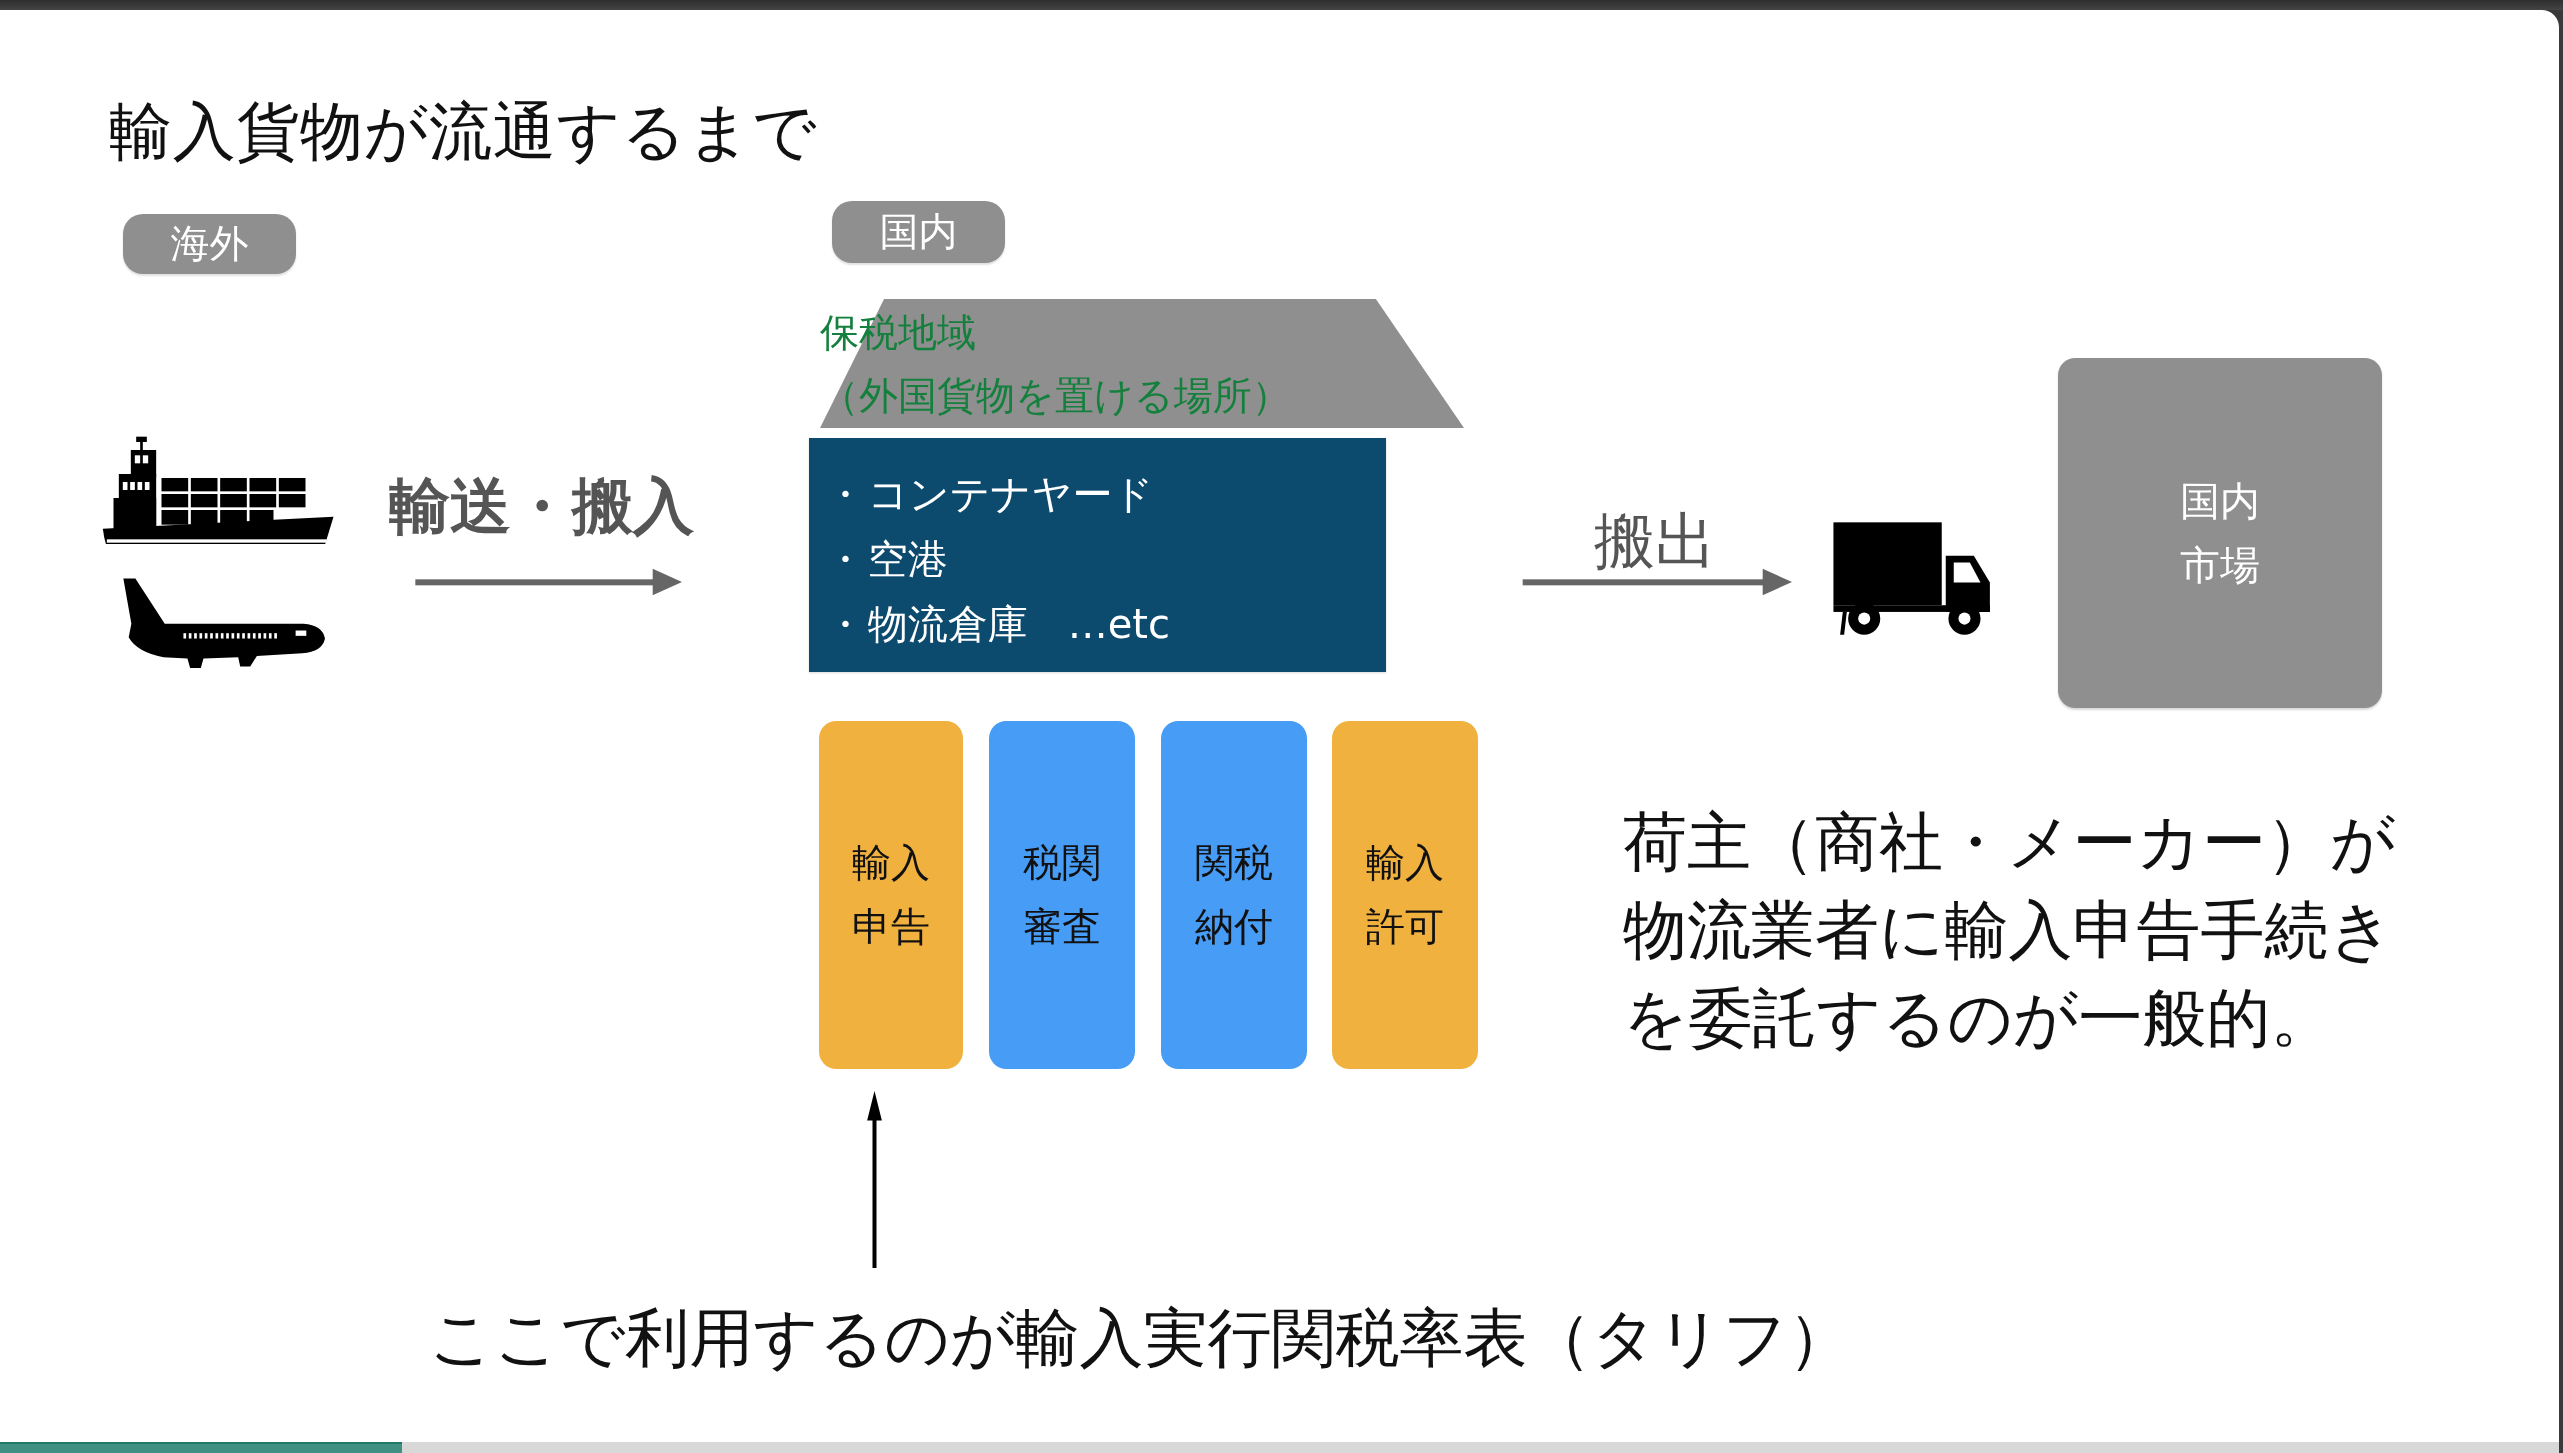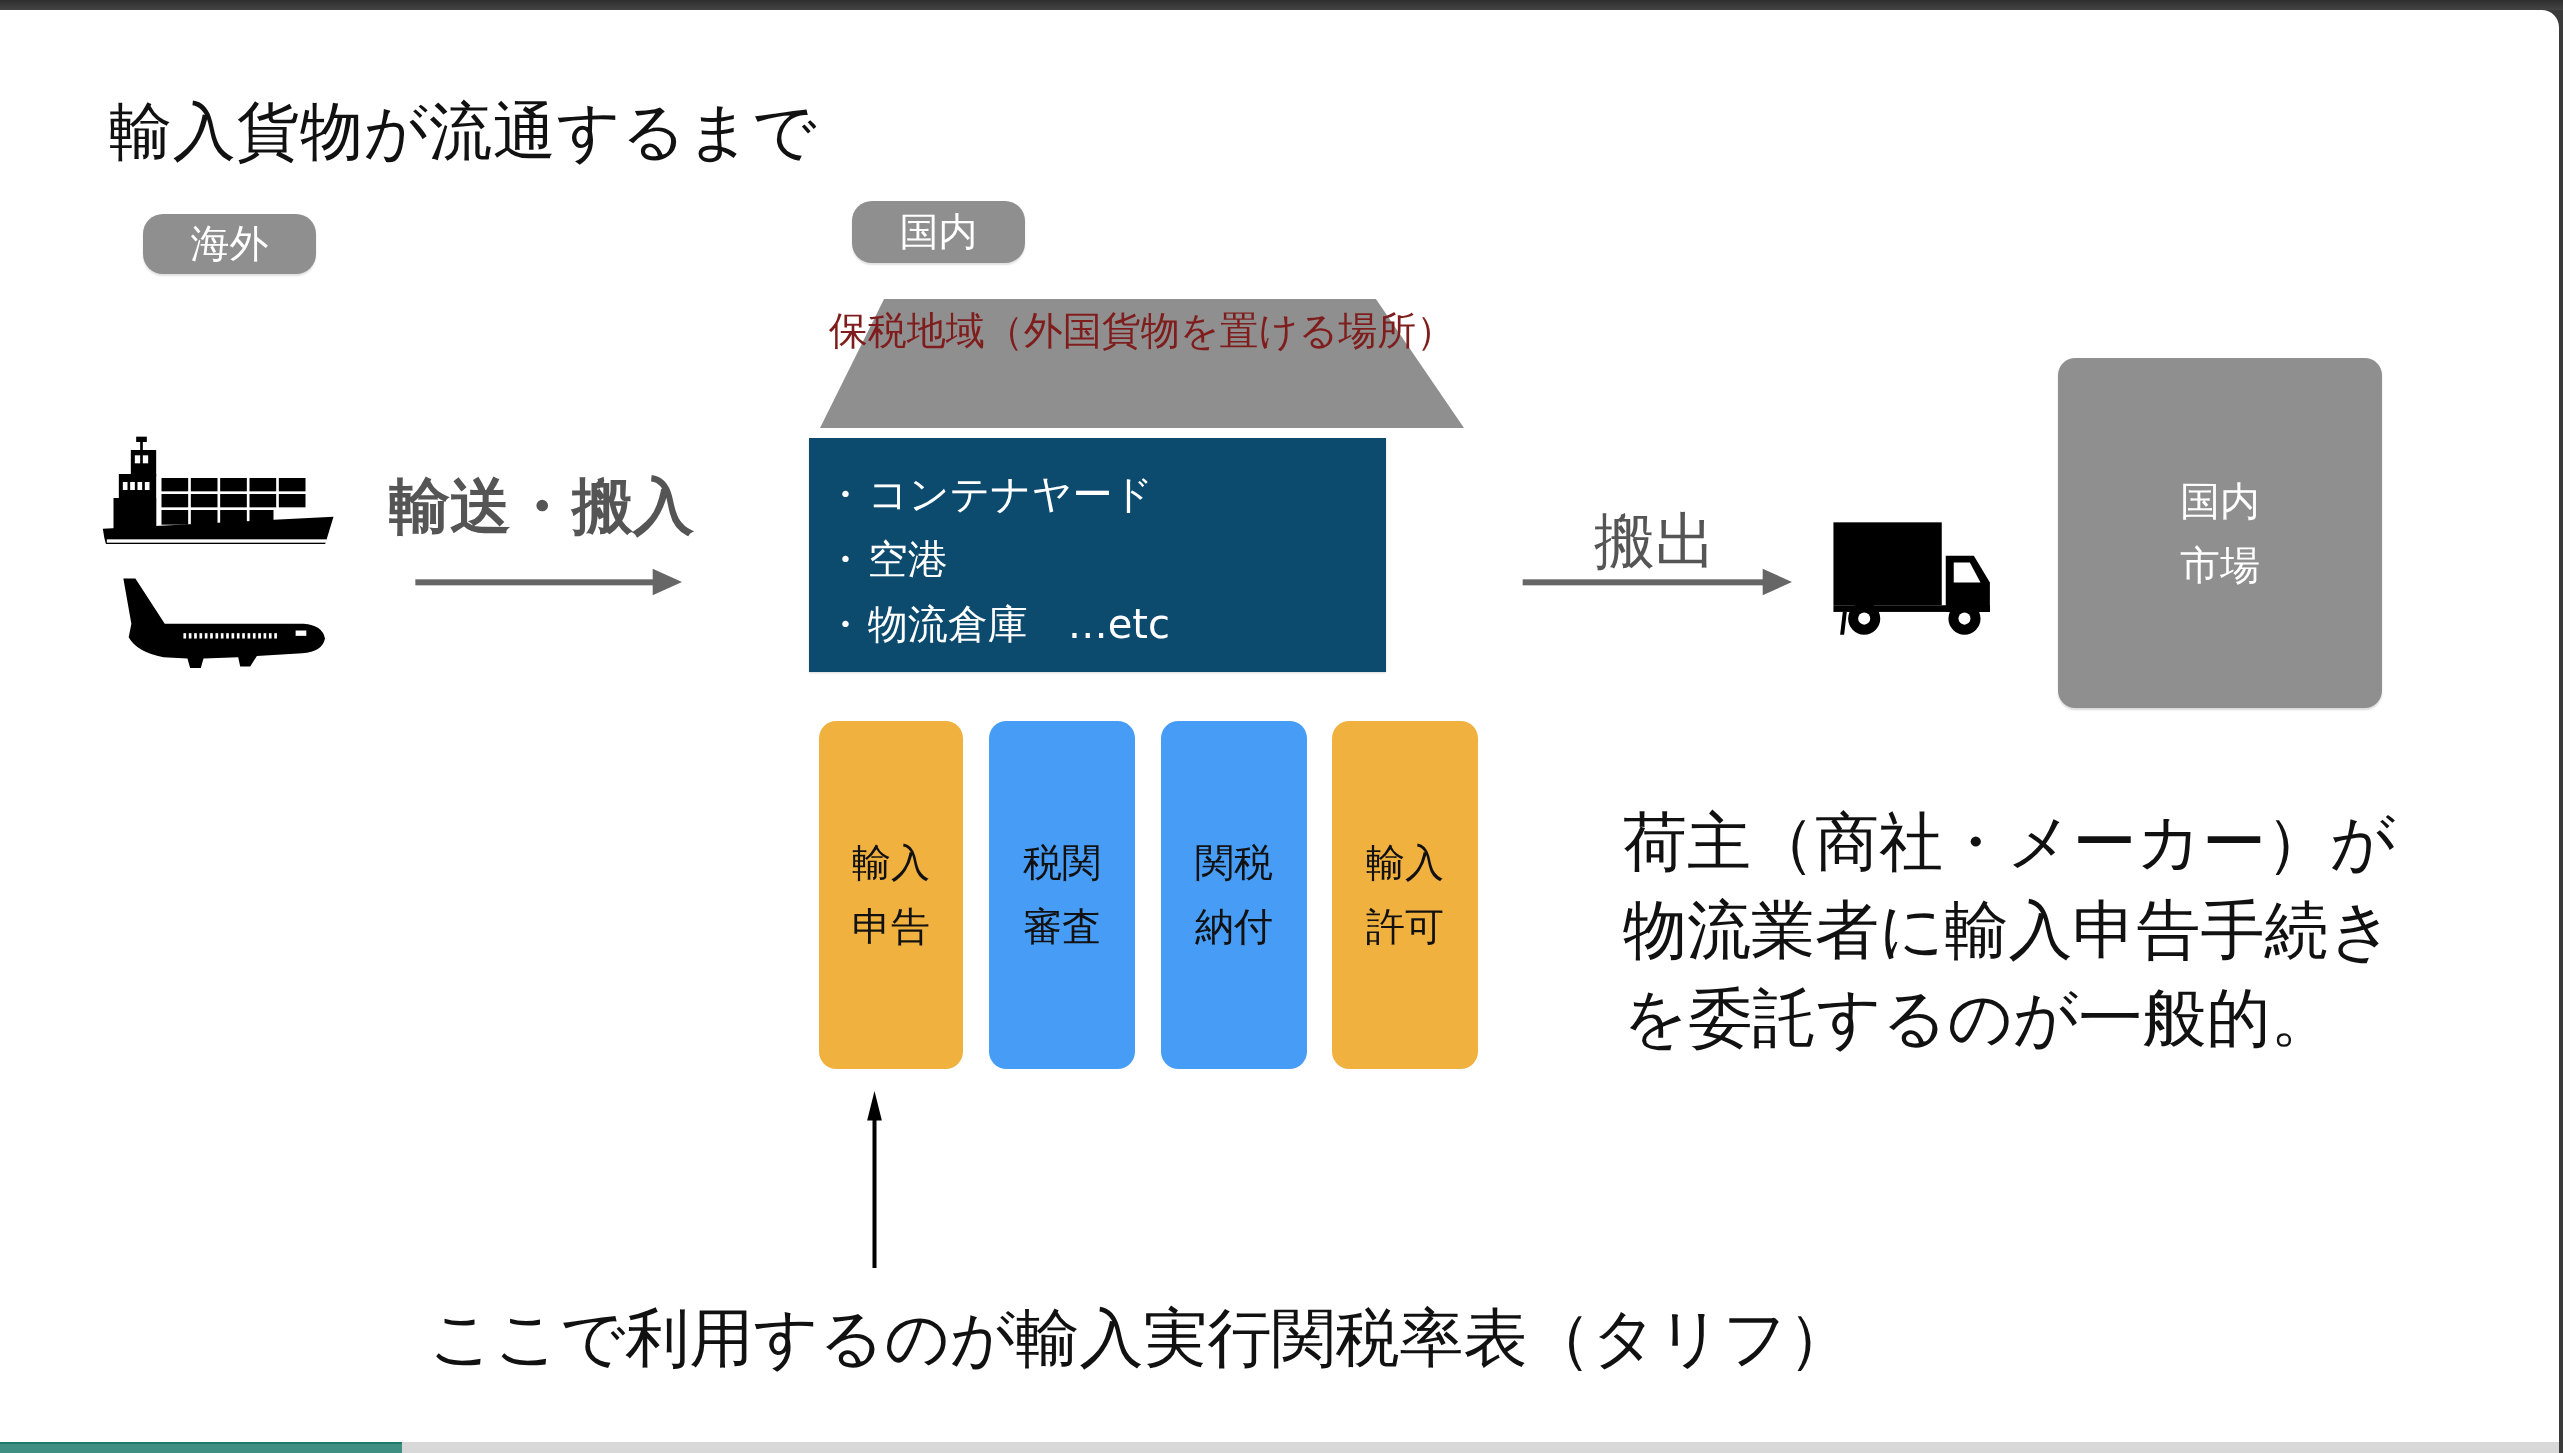--- a/index.html
+++ b/index.html
@@ -8,26 +8,26 @@
     background:#3a3a3a;
     font-family:"DejaVu Sans","Liberation Sans",sans-serif;
   }
   .topbar { position:absolute; left:0; top:0; width:2563px; height:10px;
     background:linear-gradient(#2e2e2e,#444); }
   .slide { position:absolute; left:0; top:10px; width:2559px; height:1444px;
     background:#ffffff; border-top-right-radius:17.4px; overflow:hidden; }
   .abs { position:absolute; }
   .title { left:109px; top:79px; font-size:63px; color:#111; white-space:nowrap; letter-spacing:0.7px; }
   .badge { background:#8f8f8f; color:#fff; border-radius:20px; font-size:39px;
-    display:flex; align-items:center; justify-content:center; box-shadow:0 1.3px 2px rgba(0,0,0,0.12);margin-left:20px; }
+    display:flex; align-items:center; justify-content:center; box-shadow:0 1.3px 2px rgba(0,0,0,0.12); }
   .badge-overseas { left:123px; top:204px; width:173px; height:60px; }
   .badge-domestic { left:832px; top:191px; width:173px; height:62px; }
   .trap { left:820px; top:289px; width:644px; height:129px; }
-  .trap-text { left:820px; top:289px; width:644px; height:129px; color:#7f1d1d; font-size:39px;
-    text-align:center; display:flex; flex-direction:row; justify-content:center; line-height:63px; }
+  .trap-text { left:820px; top:289px; width:644px; height:129px; color:#15803d; font-size:39px;
+    display:flex; flex-direction:column; justify-content:center; line-height:63px; }
   .zone-box { left:809px; top:428px; width:577px; height:234px; background:#0c4a6e;
     box-shadow:0 1.3px 2px rgba(0,0,0,0.15); }
   .zone-list { list-style:none; margin:0; padding:24px 0 0 16px; color:#fff; font-size:40px; line-height:65px; }
   .zone-list li::before { content:"・"; margin-right:2.7px; }
   .tile { top:711px; height:348px; border-radius:17.4px; display:flex; align-items:center; justify-content:center;
     font-size:39px; color:#111; text-align:center; line-height:64px; }
   .tile.orange { background:#f0b13f; }
   .tile.blue { background:#479df6; }
   .flow-label { font-size:61px; color:#555; white-space:nowrap; }
   .market { left:2058px; top:348px; width:324px; height:350px; background:#8f8f8f; border-radius:17.4px;

